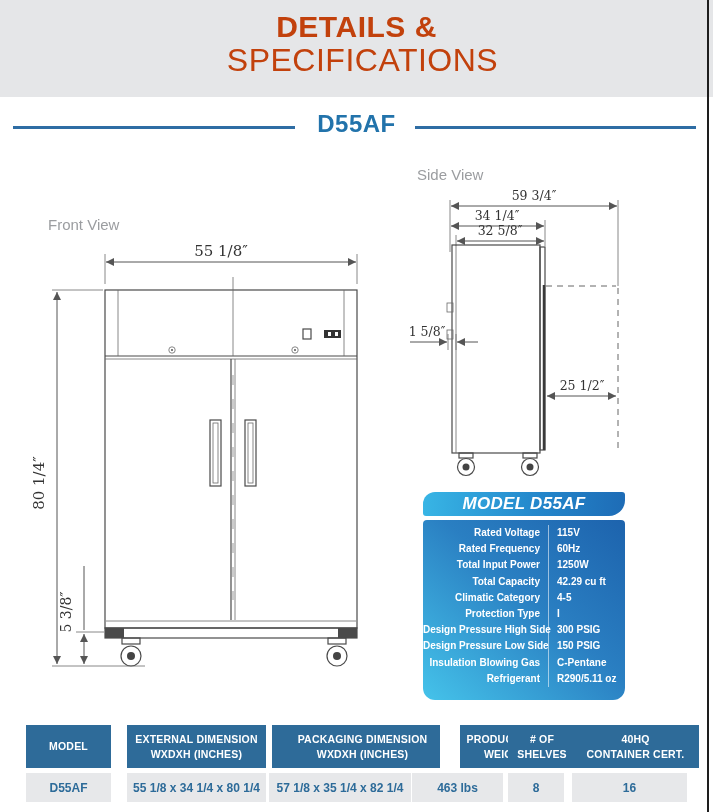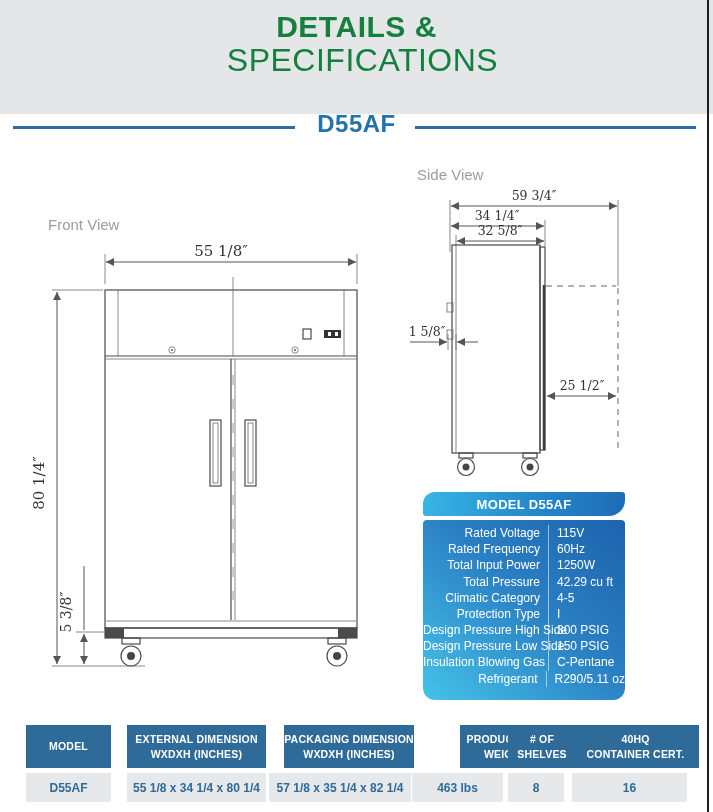--- a/index.html
+++ b/index.html
@@ -1,20 +1,20 @@
 <!DOCTYPE html>
 <html><head>
 <meta charset="utf-8">
 <style>
   html,body{margin:0;padding:0;background:#fff;}
   .page{position:relative;width:713px;height:812px;background:#fff;overflow:hidden;
         font-family:"Liberation Sans",sans-serif;}
   
-  .banner{position:absolute;left:0;top:0;width:713px;height:114px;background:#e5e6e8;
-          text-align:center;color:#15803d;}
+  .banner{position:absolute;left:0;top:0;width:713px;height:97px;background:#e5e6e8;
+          text-align:center;color:#c2410c;}
   .banner .l1{margin-top:11px;font-size:30px;font-weight:800;letter-spacing:.5px;line-height:32px;}
   .banner .l2{font-size:32px;font-weight:400;letter-spacing:.5px;line-height:34px;margin-left:12px;}
   
   .edge-line{position:absolute;top:0;left:707px;width:2px;height:812px;background:#1e1e1e;}
   
   .model-title{position:absolute;left:0;top:110px;width:713px;text-align:center;
                font-size:24px;font-weight:600;color:#2273ab;letter-spacing:.5px;}
   .rule{position:absolute;top:126px;height:3px;background:#2e6da4;}
   .rule.left{left:13px;width:282px;}
   .rule.right{left:415px;width:281px;}
@@ -26,26 +26,26 @@
   svg.draw{position:absolute;left:0;top:0;pointer-events:none;}
   .ln{stroke:#4a4a4a;stroke-width:1.2;fill:none;}
   .thin{stroke:#6a6a6a;stroke-width:.8;fill:none;}
   .dim{stroke:#555;stroke-width:1;fill:none;}
   .dash{stroke:#666;stroke-width:1;fill:none;stroke-dasharray:6 5;}
   .dimtext{font-family:"DejaVu Serif",serif;fill:#333;}
   
   .spec-card{position:absolute;left:423px;top:492px;width:202px;}
   .spec-head{height:24px;border-radius:12px 3px 16px 3px;
              background:linear-gradient(90deg,#38b5e5 0%,#2488cc 55%,#1e6cb6 100%);
-             color:#fff;font-size:13px;font-weight:800;letter-spacing:.3px;
-             display:flex;align-items:center;justify-content:center;}
+             color:#fff;font-size:17px;font-weight:800;letter-spacing:.3px;
+             display:flex;align-items:center;justify-content:center;font-style:italic;}
   .spec-body{margin-top:4px;height:180px;border-radius:4px 4px 12px 12px;
              background:linear-gradient(to top right,#45c3ea 0%,#2a7fc2 55%,#1d63ad 100%);
              padding-top:5px;box-sizing:border-box;}
-  .spec-row{display:flex;height:16.2px;line-height:16.2px;font-size:12px;font-weight:400;color:#fff;align-items:flex-end;}
+  .spec-row{display:flex;height:16.2px;line-height:16.2px;font-size:10px;font-weight:700;color:#fff;}
   .spec-label{width:117px;text-align:right;padding-right:8px;white-space:nowrap;}
   .spec-value{flex:1;text-align:left;padding-left:8px;border-left:1px solid rgba(255,255,255,.55);white-space:nowrap;}
   
   .bt-head{position:absolute;top:725px;height:43px;background:#2e6b99;color:#fff;
            font-size:10.5px;font-weight:700;line-height:1.4;letter-spacing:.2px;
            display:flex;align-items:center;justify-content:center;text-align:center;white-space:pre-line;}
   .bt-val{position:absolute;top:773px;height:29px;background:#e7e8ea;color:#2d6b99;
           font-size:12px;font-weight:600;display:flex;align-items:center;justify-content:center;text-align:center;}
 </style>
 </head>
@@ -190,21 +190,21 @@
         </div>
         <div class="spec-row">
           <div class="spec-label">Rated  Frequency</div>
           <div class="spec-value">60Hz</div>
         </div>
         <div class="spec-row">
           <div class="spec-label">Total Input Power</div>
           <div class="spec-value">1250W</div>
         </div>
         <div class="spec-row">
-          <div class="spec-label">Total Pressure</div>
+          <div class="spec-label">Total Capacity</div>
           <div class="spec-value">42.29 cu ft</div>
         </div>
         <div class="spec-row">
           <div class="spec-label">Climatic Category</div>
           <div class="spec-value">4-5</div>
         </div>
         <div class="spec-row">
           <div class="spec-label">Protection Type</div>
           <div class="spec-value">I</div>
         </div>
@@ -226,21 +226,21 @@
         </div>
       </div>
   </div>
 
   <div>
       <div class="bt-head" style="left: 26px; width: 85px;">MODEL</div>
       <div class="bt-val" style="left: 26px; width: 85px;">D55AF</div>
       <div class="bt-head" style="left: 127px; width: 139px;">EXTERNAL DIMENSION
 WXDXH (INCHES)</div>
       <div class="bt-val" style="left: 127px; width: 139px;">55 1/8 x 34 1/4 x 80 1/4</div>
-      <div class="bt-head" style="left: 284px; width: 130px;">PACKAGING DIMENSION
+      <div class="bt-head" style="left: 272px; width: 155px; padding-left: 13px;">PACKAGING DIMENSION
 WXDXH (INCHES)</div>
       <div class="bt-val" style="left: 269px; width: 142px;">57 1/8 x 35 1/4 x 82 1/4</div>
       <div class="bt-head" style="left: 412px; width: 91px; margin-left: 48px;">PRODUCT NET
 WEIGHT</div>
       <div class="bt-val" style="left: 412px; width: 91px;">463 lbs</div>
       <div class="bt-head" style="left: 508px; width: 68px;"># OF
 SHELVES</div>
       <div class="bt-val" style="left: 508px; width: 56px;">8</div>
       <div class="bt-head" style="left: 572px; width: 127px;">40HQ
 CONTAINER CERT.</div>

